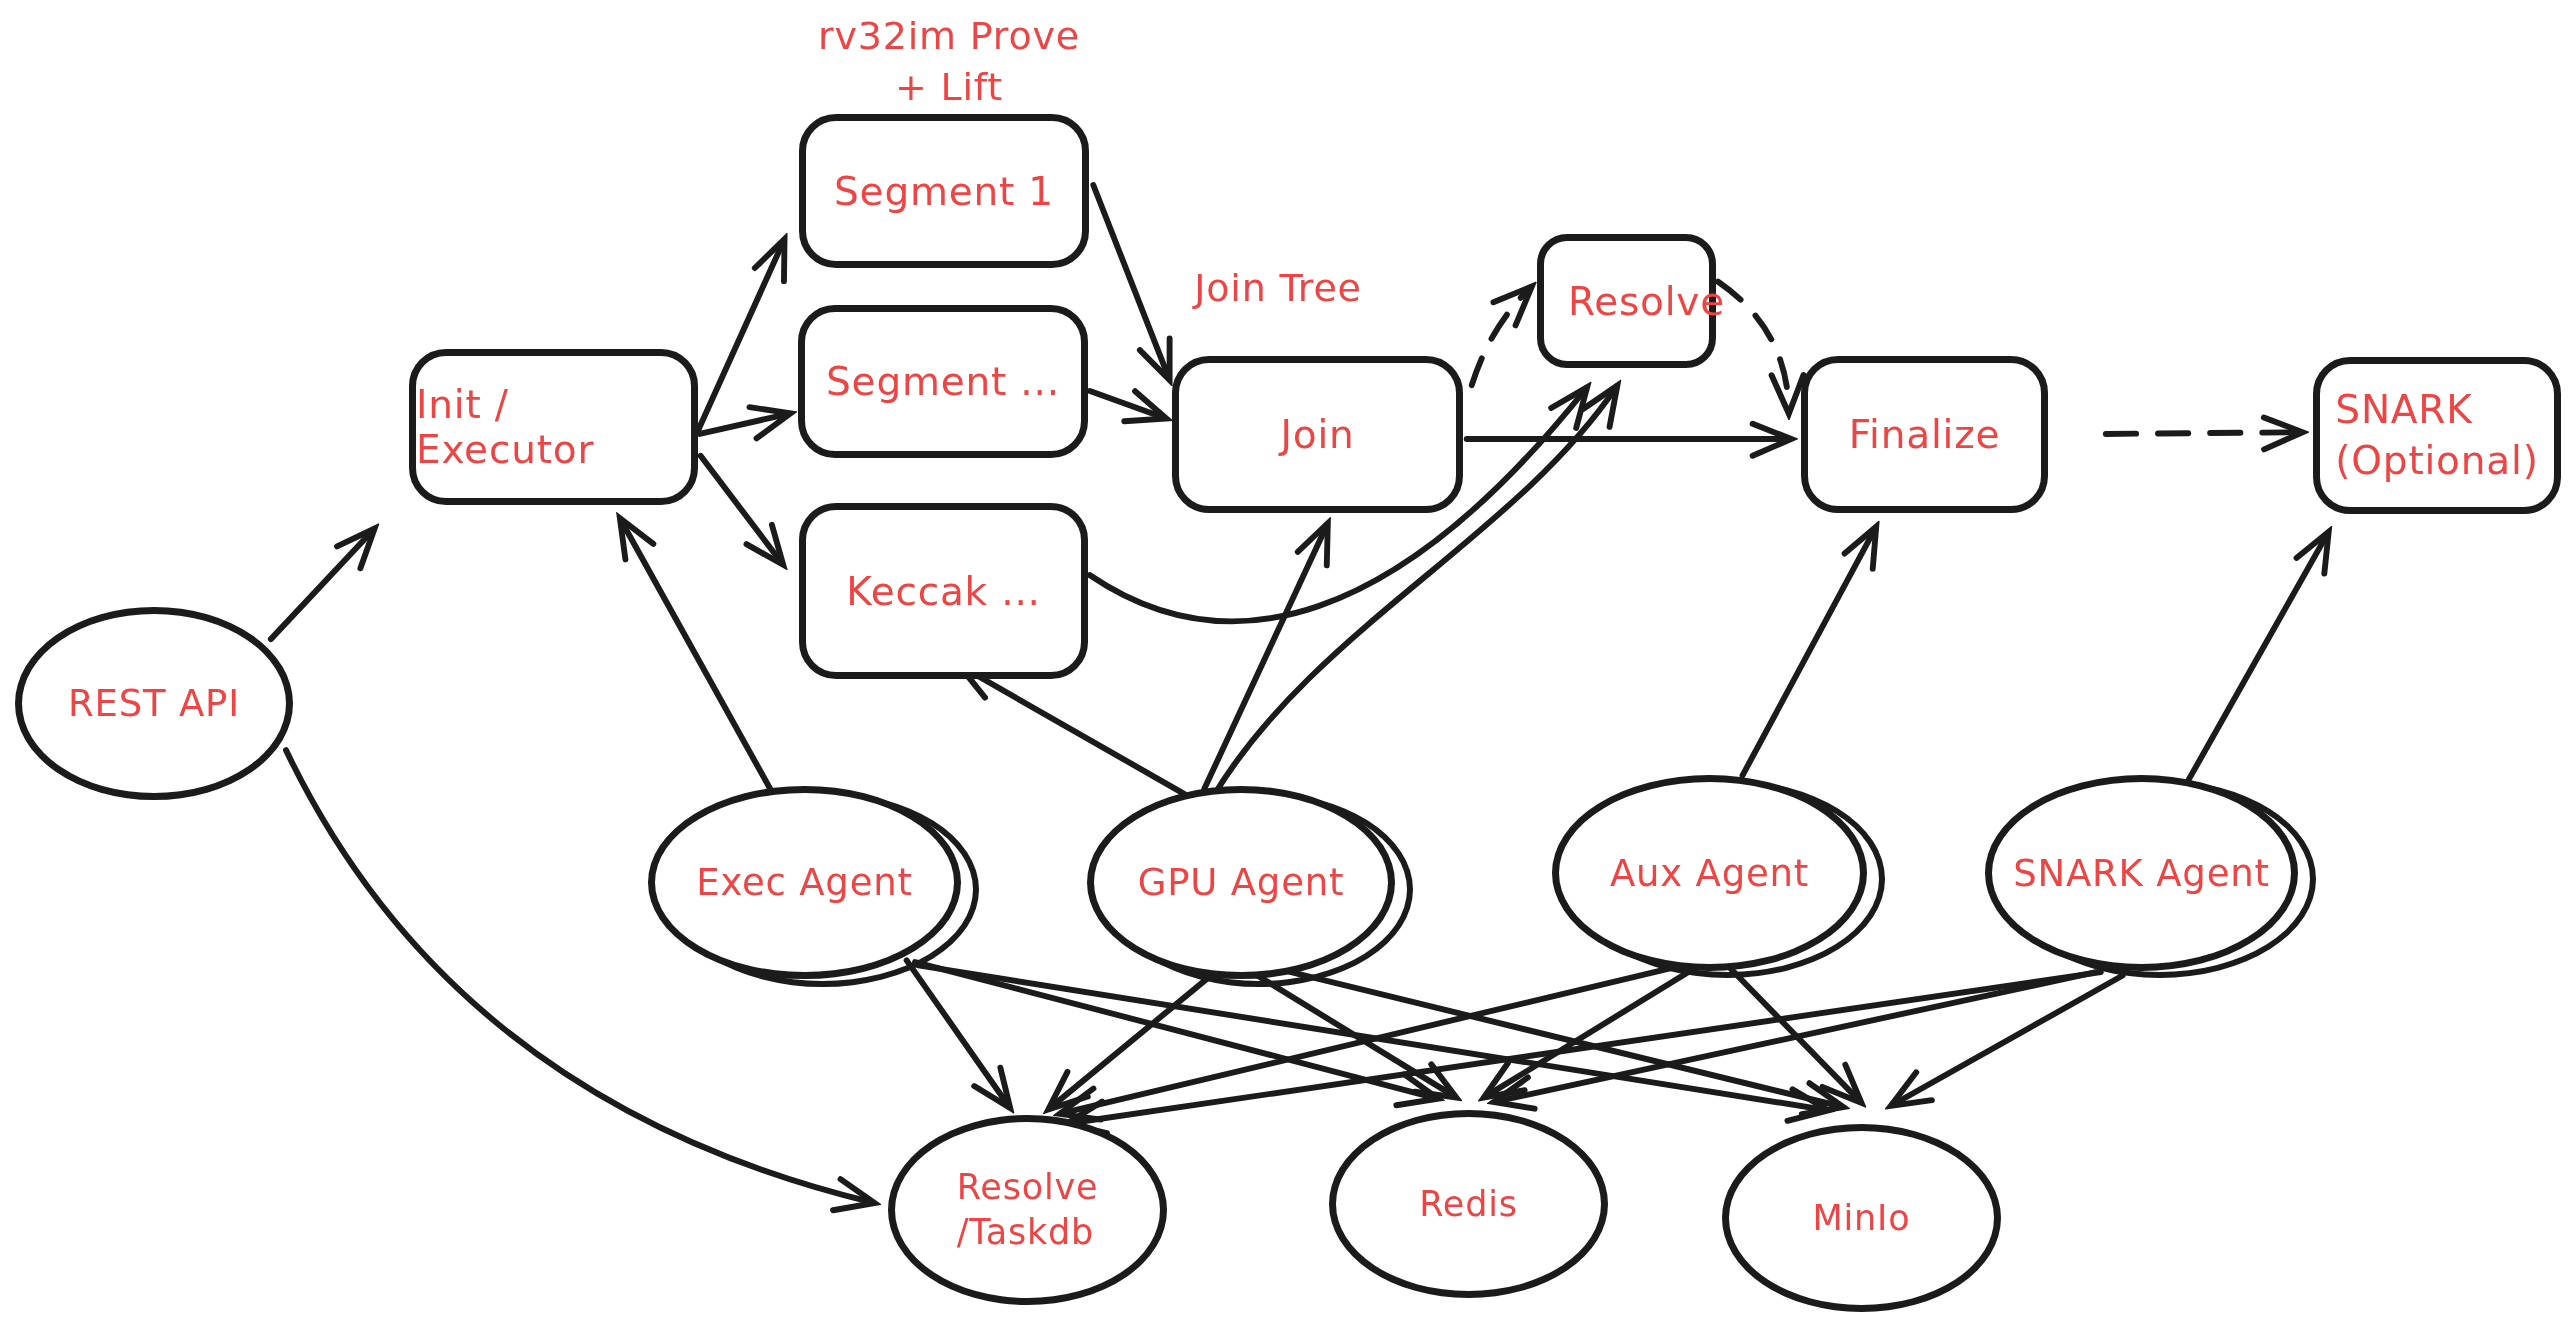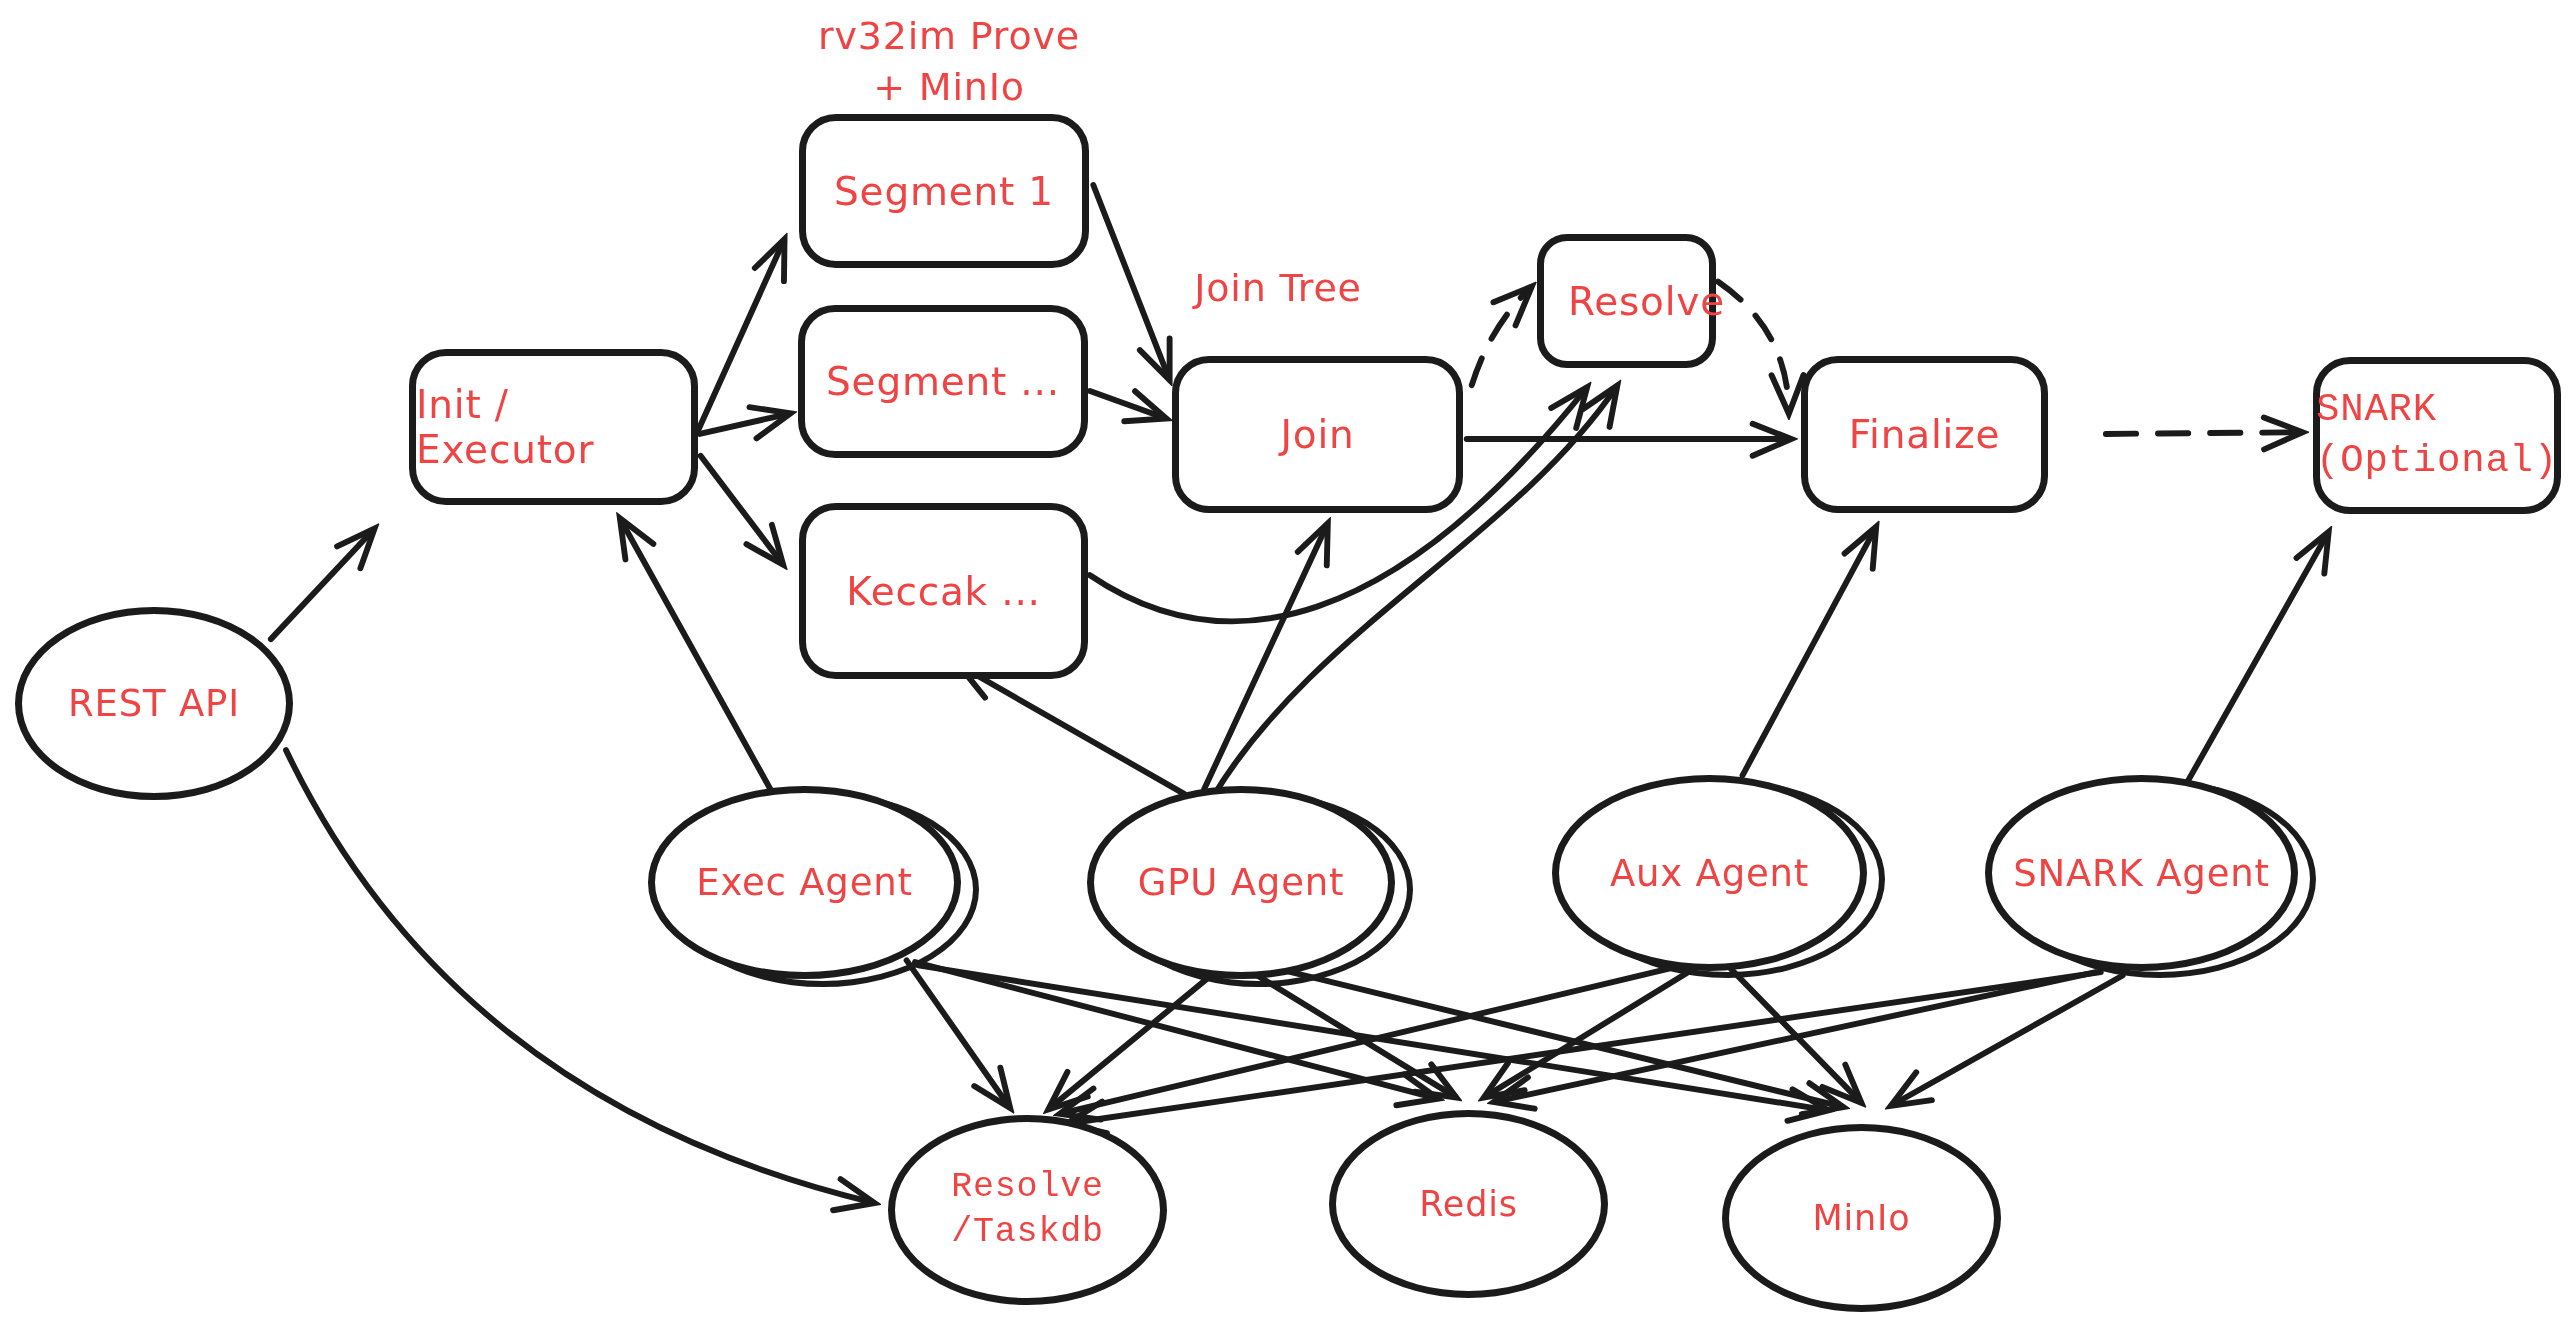--- a/index.html
+++ b/index.html
@@ -41,21 +41,21 @@
   }
   .floating-label{
     position:absolute;
     display:flex;flex-direction:column;align-items:center;justify-content:center;
     text-align:center;
     font-size:38px;
     letter-spacing:0.8px;
     z-index:3;
     line-height:1.35;
   }
-  .stack{display:flex;flex-direction:column;line-height:1.3;font-family:Liberation Mono, monospace;}
+  .stack{display:flex;flex-direction:column;line-height:1.3;}
 </style>
 </head>
 <body>
 
 <div class="canvas">
 
   <svg class="edges" viewBox="0 0 3063 1572" xmlns="http://www.w3.org/2000/svg" fill="none" stroke="#1b1b1b" stroke-width="7" stroke-linecap="round">
     <defs>
       <marker id="ah" viewBox="-56 -28 64 56" refX="-2" refY="0" markerWidth="64" markerHeight="56" orient="auto" markerUnits="userSpaceOnUse">
         <path d="M -46,-18 L 0,0 L -46,20" fill="none" stroke="#1b1b1b" stroke-width="7" stroke-linecap="round"></path>
@@ -97,21 +97,21 @@
     <path d="M 1992,1150 L 1262,1324" marker-end="url(#ah)"></path>
     <path d="M 2014,1152 L 1766,1304" marker-end="url(#ah)"></path>
     <path d="M 2058,1152 L 2212,1310" marker-end="url(#ah)"></path>
     <path d="M 2498,1156 L 1270,1336" marker-end="url(#ah)"></path>
     <path d="M 2492,1156 L 1778,1310" marker-end="url(#ah)"></path>
     <path d="M 2524,1160 L 2250,1314" marker-end="url(#ah)"></path>
   </svg>
 
   <div class="floating-label" style="left:789px;top:11.8px;width:320px;height:101px;">
     <span>rv32im Prove</span>
-    <span>+ MinIo</span>
+    <span>+ Lift</span>
   </div>
   <div class="floating-label" style="left:1177px;top:262px;width:202px;height:54px;">
     <span>Join Tree</span>
   </div>
 
   <div class="node box" style="left:409px;top:349px;width:289px;height:156px;">
     <span>Init / Executor</span>
   </div>
   <div class="node box" style="left:799px;top:114px;width:290px;height:154px;">
     <span>Segment 1</span>

